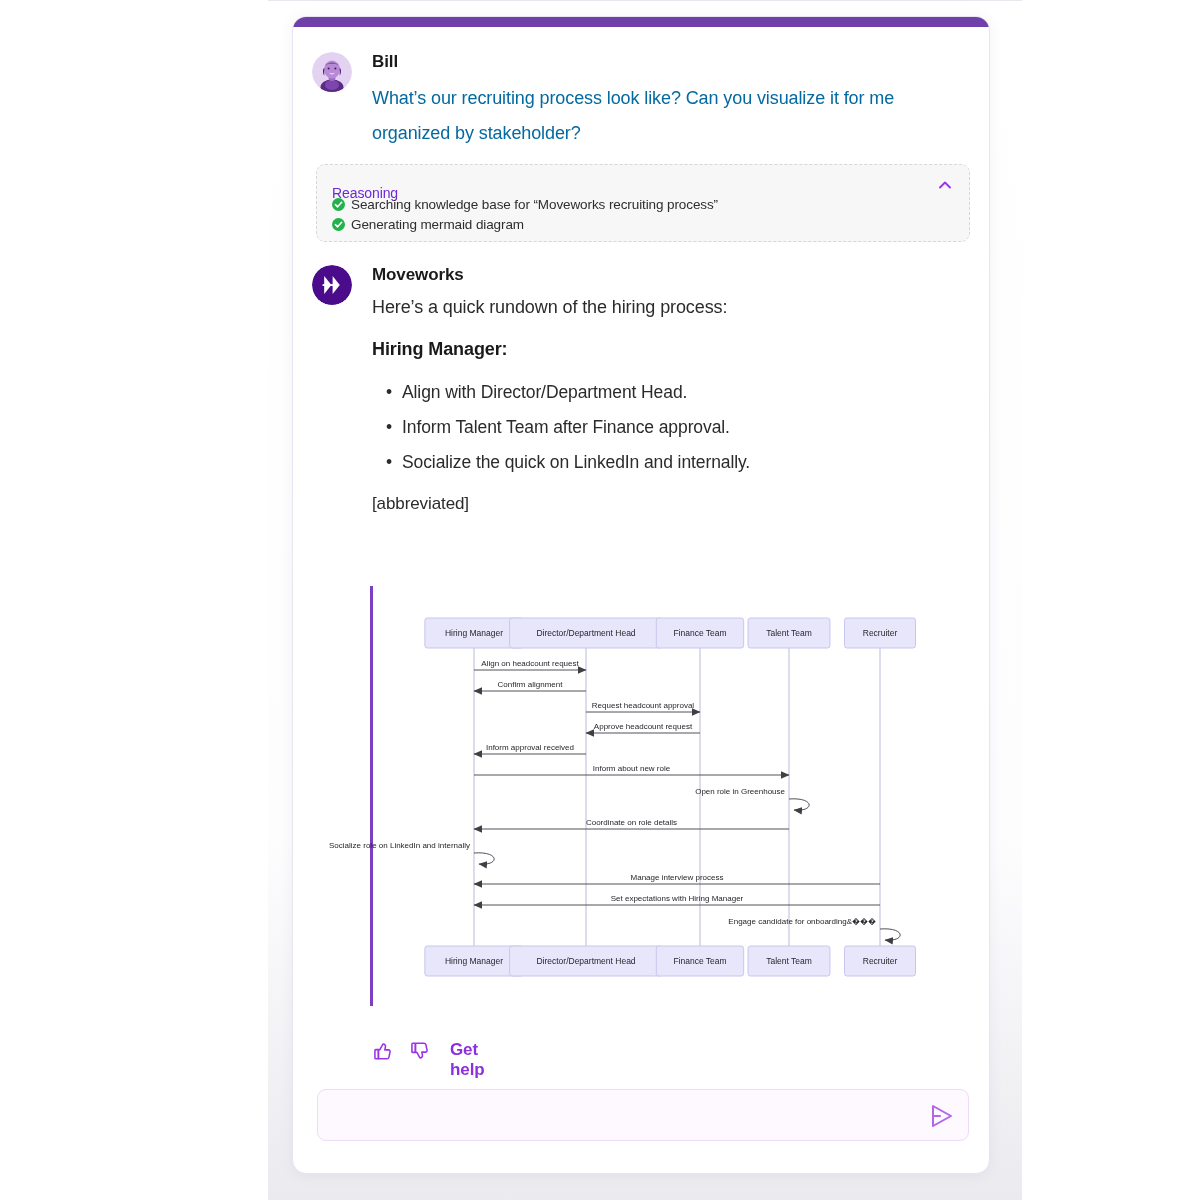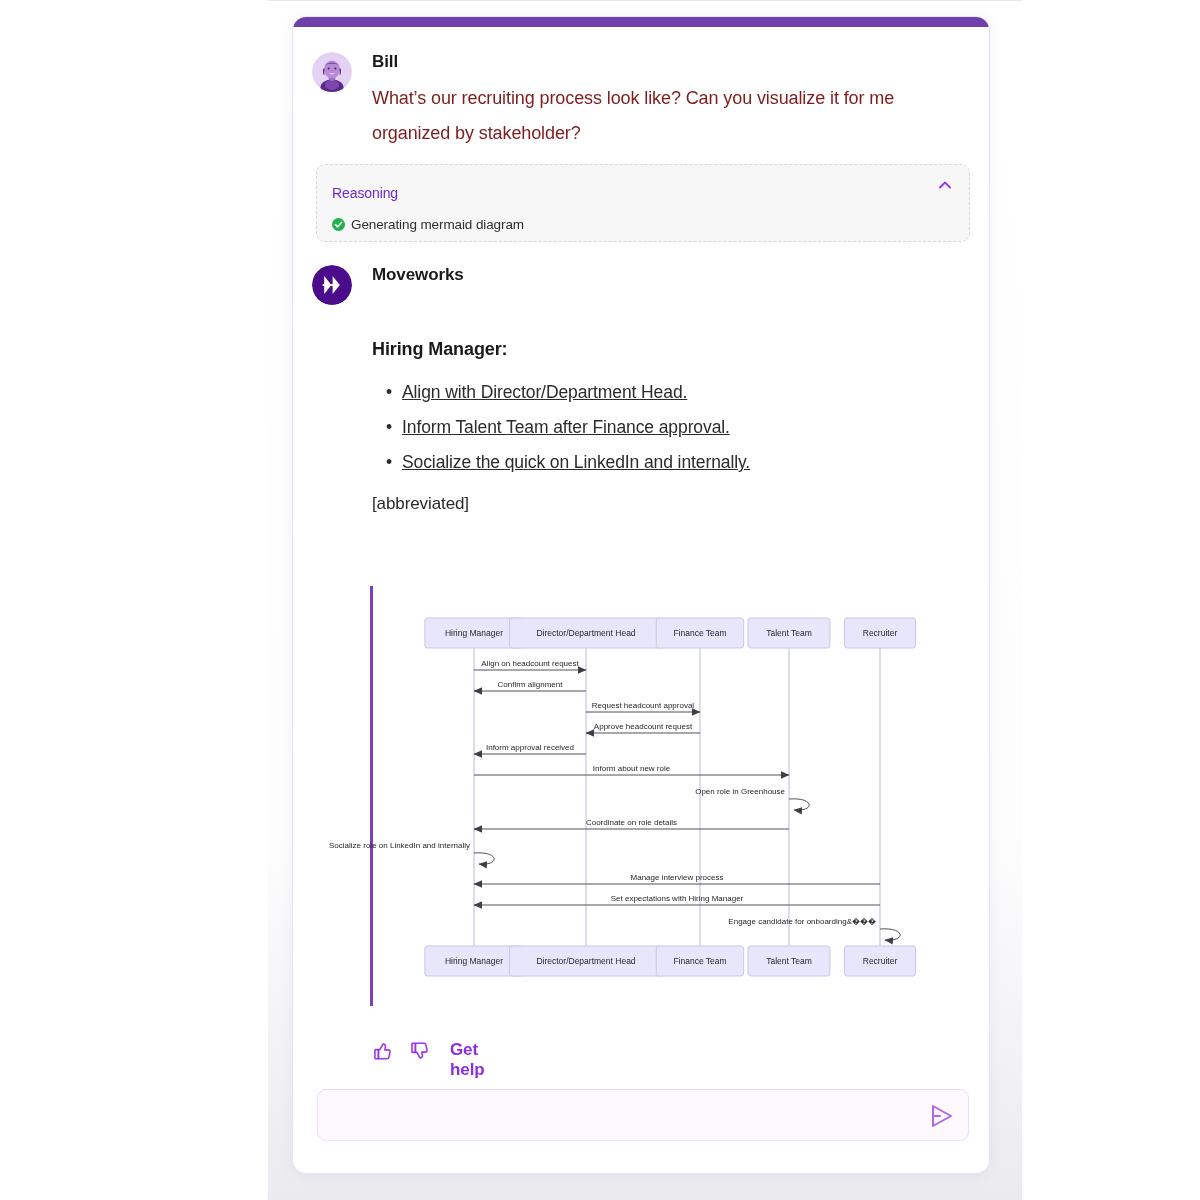--- a/index.html
+++ b/index.html
@@ -69,21 +69,21 @@
 
   .sender-name {
     font-size: 17px;
     font-weight: bold;
     color: #1a1a1a;
     letter-spacing: -0.1px;
   }
 
   .msg-text {
     font-size: 18px;
-    color: #7f1d1d;
+    color: #0369a1;
     line-height: 1.93;
     letter-spacing: -0.1px;
   }
 
   
   .reasoning {
     position: absolute;
     left: 316px;
     top: 164px;
     width: 654px;
@@ -121,21 +121,21 @@
   }
 
   
   .answer-line { position: absolute; letter-spacing: -0.1px; }
   .h-strong { font-size: 18px; font-weight: bold; color: #1a1a1a; }
   .p-plain  { font-size: 18px; color: #2b2b2b; }
   .p-italic { font-size: 17px; color: #2b2b2b; }
 
   .bullet-row { position: absolute; font-size: 17.5px; color: #2b2b2b; letter-spacing: -0.1px; }
   .bullet-row .dot { position: absolute; left: 0; top: 0; }
-  .bullet-row .btxt { position: absolute; left: 16px; top: 0; white-space: nowrap; text-decoration: underline; }
+  .bullet-row .btxt { position: absolute; left: 16px; top: 0; white-space: nowrap; }
 
   
   .diagram-block {
     position: absolute;
     left: 370px;
     top: 586px;
     width: 600px;
     height: 420px;
   }
   .quote-bar {
@@ -224,20 +224,28 @@
 
   <div class="reasoning">
     <div class="reasoning-title">Reasoning</div>
 
     <div class="reasoning-toggle">
       <svg width="20" height="20" viewBox="0 0 20 20">
         <path d="M5 12.5 L10 7.5 L15 12.5" fill="none" stroke="#9b34e8" stroke-width="1.9" stroke-linecap="round" stroke-linejoin="round"></path>
       </svg>
     </div>
 
+    <div class="reasoning-step" style="top:32px;">
+      <span class="tick">
+        <svg width="13" height="13" viewBox="0 0 16 16">
+          <circle cx="8" cy="8" r="8" fill="#22b14c"></circle>
+          <path d="M4.2 8.2 L6.9 10.9 L11.9 5.3" fill="none" stroke="#ffffff" stroke-width="1.9" stroke-linecap="round" stroke-linejoin="round"></path>
+        </svg>
+      </span><span>Searching knowledge base for “Moveworks recruiting process”</span>
+    </div>
 
     <div class="reasoning-step" style="top:52px;">
       <span class="tick">
         <svg width="13" height="13" viewBox="0 0 16 16">
           <circle cx="8" cy="8" r="8" fill="#22b14c"></circle>
           <path d="M4.2 8.2 L6.9 10.9 L11.9 5.3" fill="none" stroke="#ffffff" stroke-width="1.9" stroke-linecap="round" stroke-linejoin="round"></path>
         </svg>
       </span><span>Generating mermaid diagram</span>
     </div>
   </div>
@@ -246,20 +254,21 @@
     <svg width="40" height="40" viewBox="0 0 40 40">
       <circle cx="20" cy="20" r="20" fill="#4b0c8c"></circle>
       <path d="M12.2 11 L12.2 29 L19.4 20 Z" fill="#ffffff"></path>
       <path d="M20.6 11 L20.6 29 L27.8 20 Z" fill="#ffffff"></path>
       <rect x="10.6" y="19.1" width="10.6" height="1.9" fill="#ffffff"></rect>
     </svg>
   </div>
 
   <div class="sender-name" style="position:absolute; left:372px; top:265px;">Moveworks</div>
 
+  <div class="answer-line p-plain" style="left:372px; top:297px;">Here’s a quick rundown of the hiring process:</div>
 
   <div class="answer-line h-strong" style="left:372px; top:339px;">Hiring Manager:</div>
 
   <div class="bullet-row" style="left:386px; top:382px;">
     <span class="dot">•</span>
     <span class="btxt">Align with Director/Department Head.</span>
   </div>
   <div class="bullet-row" style="left:386px; top:417px;">
     <span class="dot">•</span>
     <span class="btxt">Inform Talent Team after Finance approval.</span>

